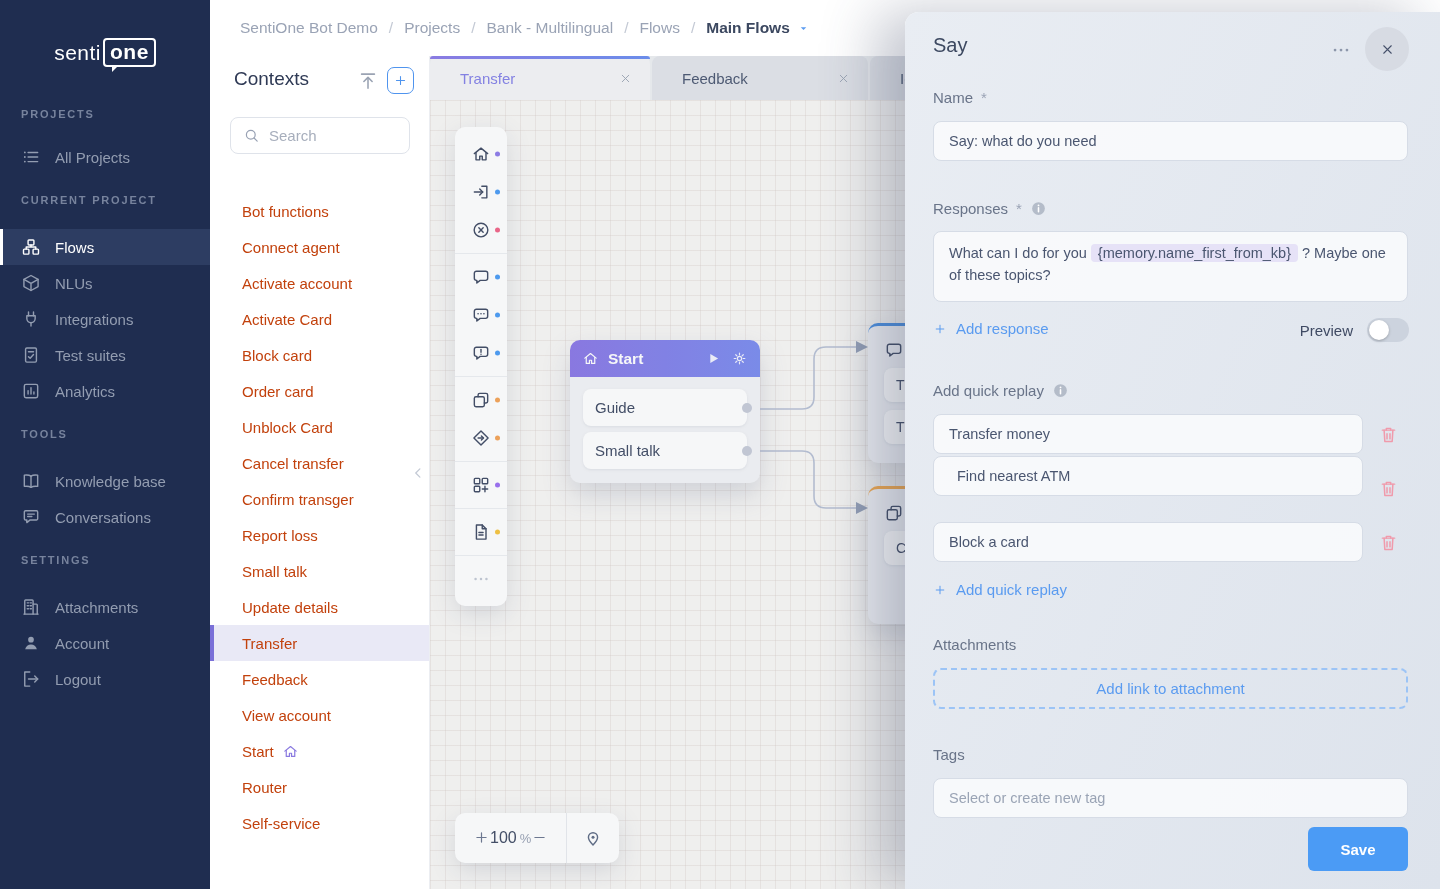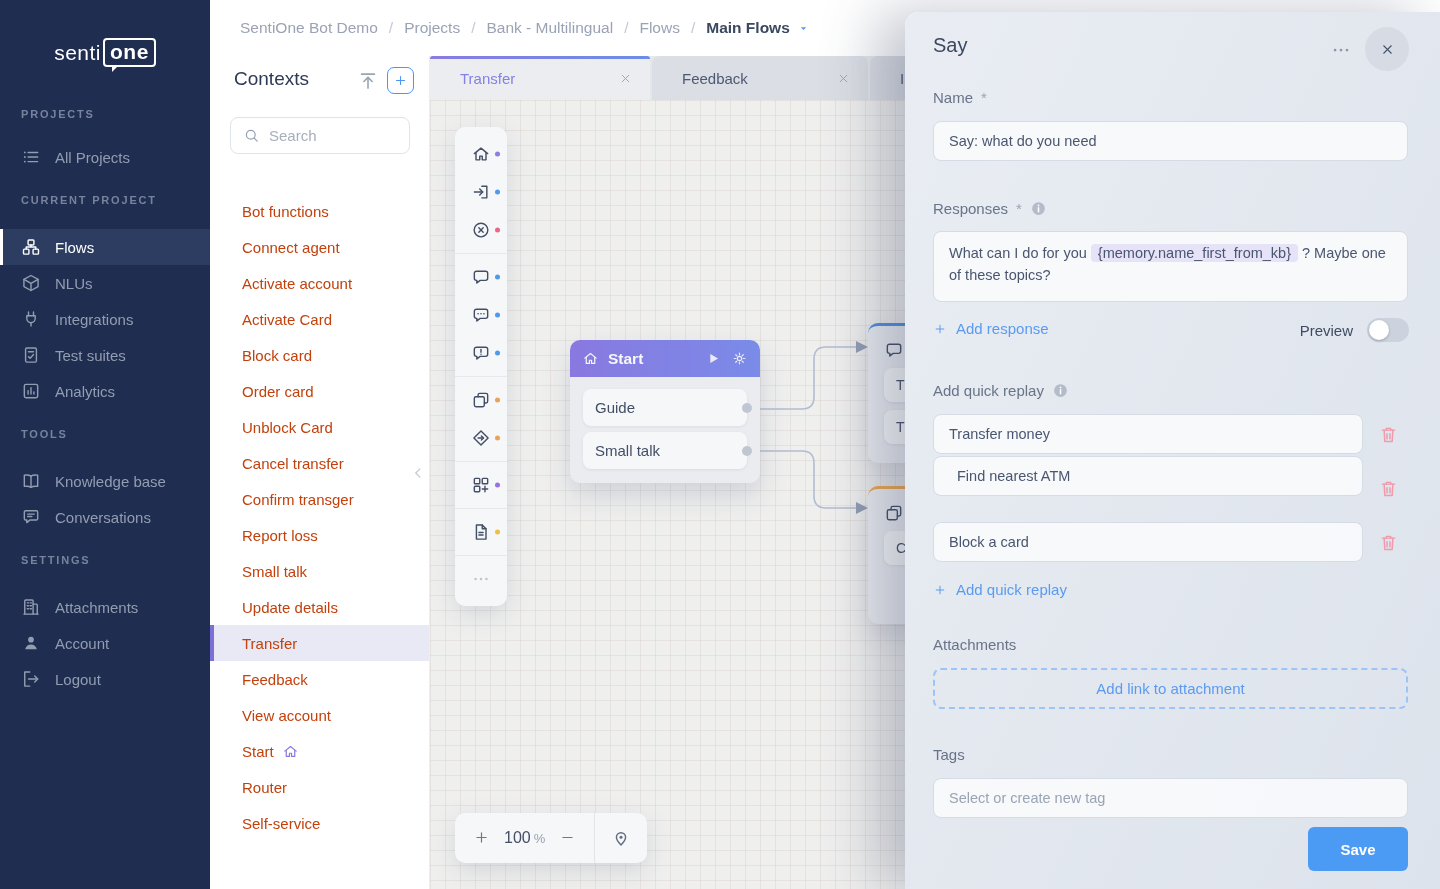--- a/index.html
+++ b/index.html
@@ -80,21 +80,21 @@
   .sn-opt + .sn-opt { margin-top:6px; }
   .sn-dot { position:absolute; right:-5px; top:50%; transform:translateY(-50%); width:10px; height:10px; border-radius:50%; background:#c6cbd8; cursor:crosshair; }
 
   .pnode { position:absolute; left:438px; width:250px; border-radius:10px; background:#f1f3f7; box-shadow:0 12px 28px rgba(90,100,130,.2); padding:12px 16px 14px; z-index:4; }
   .pnode.blue { top:267px; border-top:3px solid #4a90e2; height:140px; }
   .pnode.orange { top:430px; border-top:3px solid #f5a94b; height:138px; }
   .pnode .nico { width:20px; height:20px; color:#3f4a63; margin:2px 0 8px; }
   .pbox { height:34px; background:#fff; border-radius:8px; display:flex; align-items:center; padding:0 12px; font-size:14px; color:#3f4a63; margin-top:8px; box-shadow:0 1px 3px rgba(120,130,150,.15); cursor:pointer; }
 
   .zoomer { position:absolute; left:25px; top:757px; height:50px; background:#fff; border-radius:10px; box-shadow:0 8px 24px rgba(90,100,130,.18); display:flex; align-items:center; z-index:6; }
-  .z-main { display:flex; align-items:flex-start; gap:14px; padding:0 18px; }
+  .z-main { display:flex; align-items:flex-start; padding:0 18px; }
   .z-btn { width:17px; height:17px; color:#6b7690; cursor:pointer; }
   .z-val { font-size:16px; color:#3f4a63; }
   .z-unit { font-size:13px; color:#9aa3b5; margin-left:3px; }
   .z-div { width:1px; height:50px; background:#e9ebef; }
   .z-pin { padding:0 16px; color:#5d6a84; cursor:pointer; }
   .z-pin svg { width:20px; height:20px; }
 
   
   .panel { position:absolute; left:905px; top:12px; width:535px; bottom:0; background:linear-gradient(115deg,#e9edf3,#dde3ec); border-radius:14px 0 0 0; box-shadow:-28px 0 56px rgba(55,65,95,.30); z-index:40; }
   .p-title { position:absolute; left:28px; top:22px; font-size:20px; color:#3d4961; }

